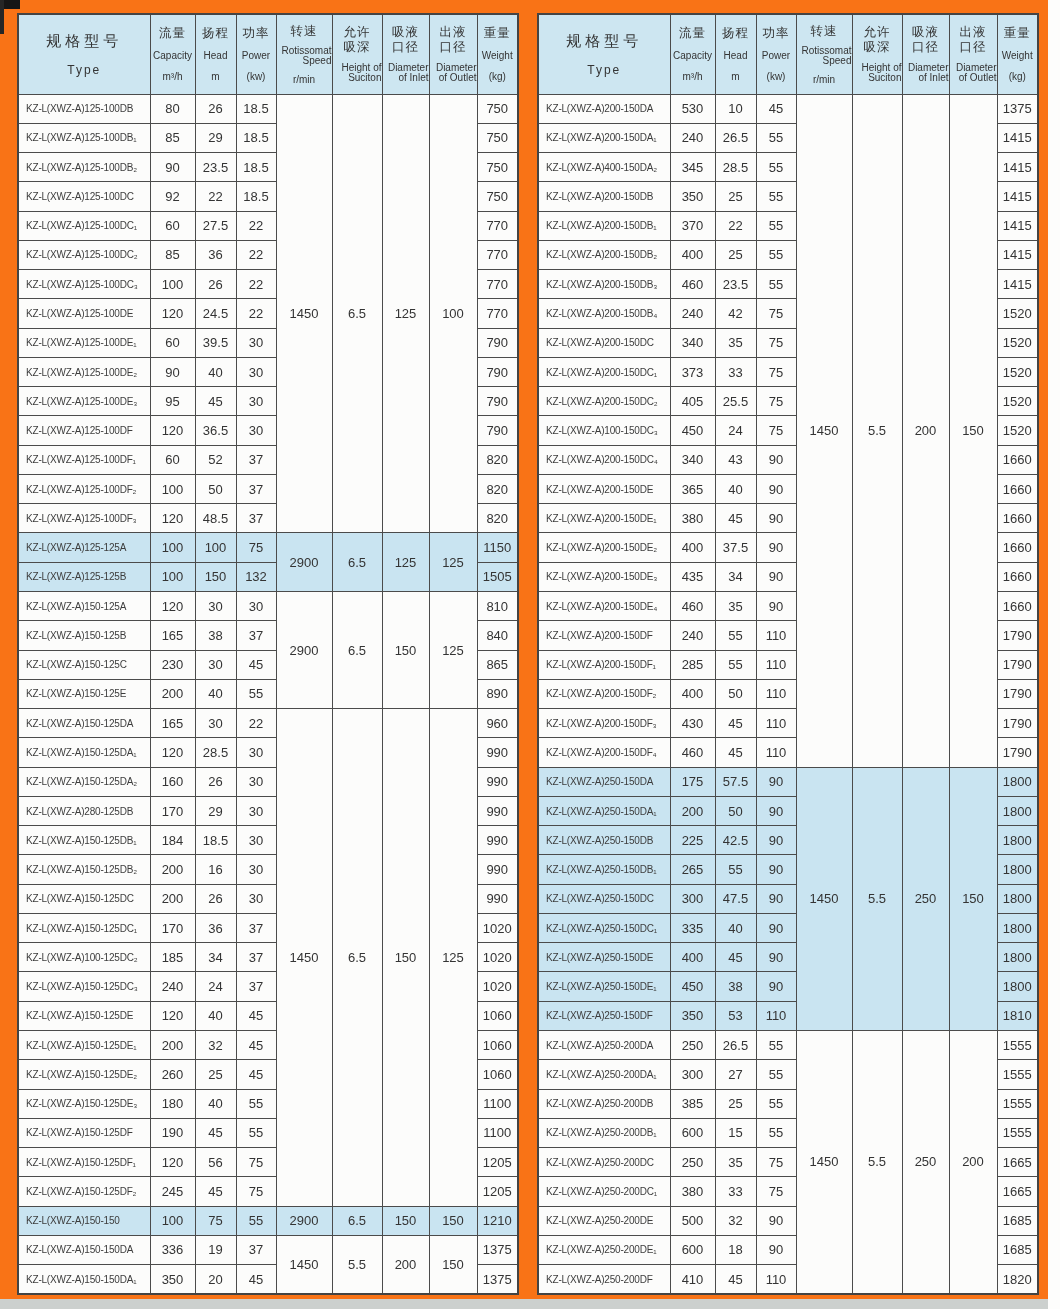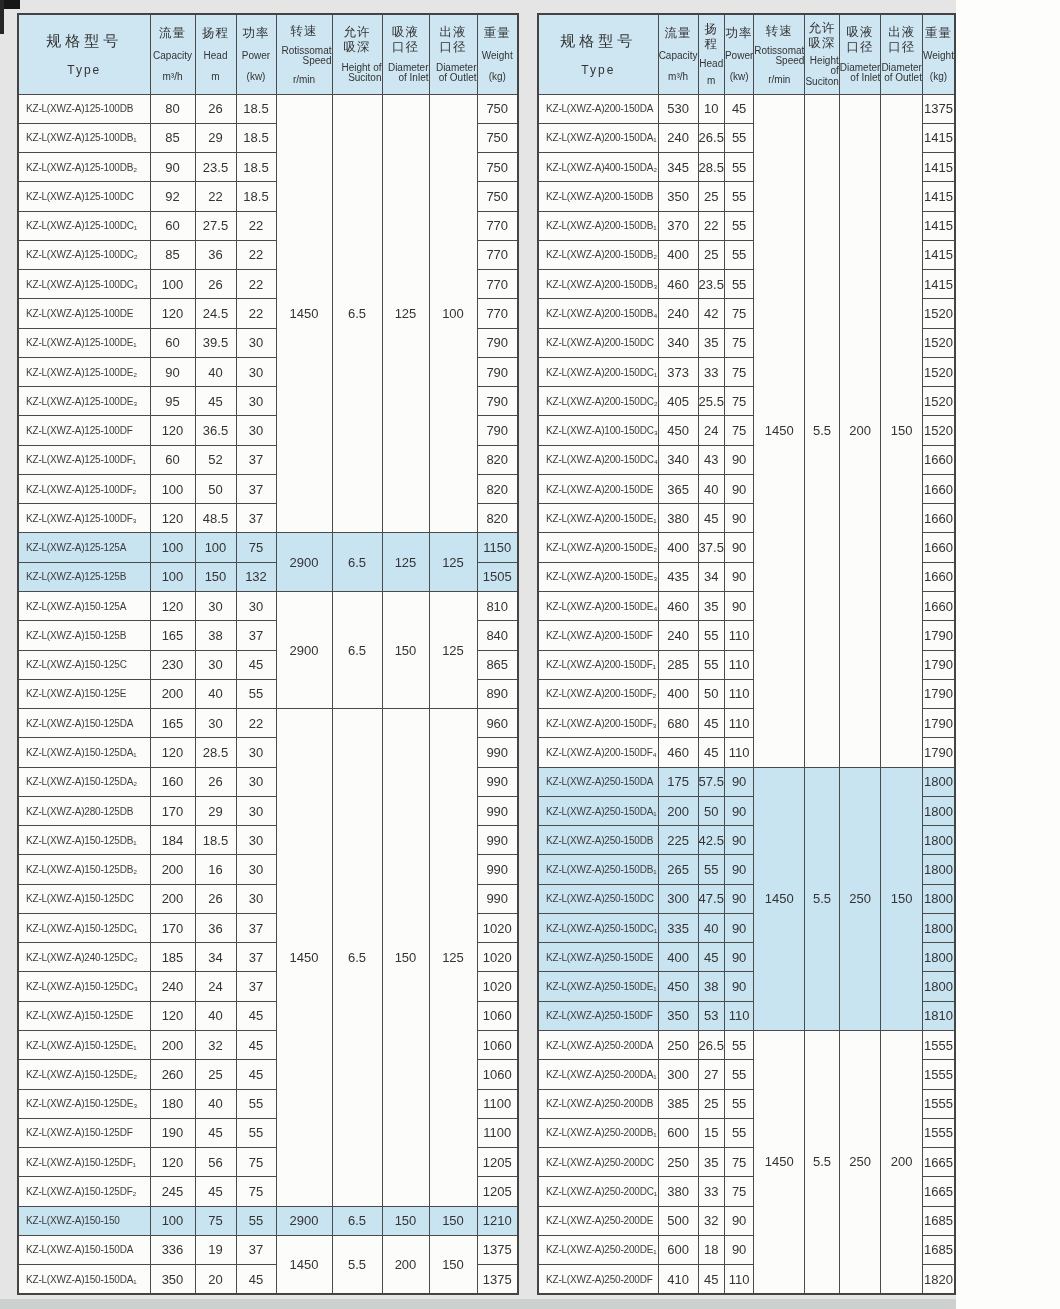--- a/index.html
+++ b/index.html
@@ -1,17 +1,17 @@
 <!DOCTYPE html>
 <html><head>
 <meta charset="utf-8">
 <style>
   html,body{margin:0;padding:0;}
   body{width:1060px;height:1309px;background:#fdfdfc;font-family:"Liberation Sans","DejaVu Sans",sans-serif;}
-  .page{position:relative;width:956px;height:1309px;overflow:hidden;background:#e5e5e5;}
+  .page{position:relative;width:1048px;height:1309px;overflow:hidden;background:#f97316;}
   .spec-table{position:absolute;border-collapse:collapse;table-layout:fixed;background:#fbfbfa;border:2px solid #444;}
   .spec-table.left{left:17px;top:13px;}
   .spec-table.right{left:537px;top:13px;}
   th,td{border:1px solid #4b4b4b;padding:0;margin:0;color:#343434;text-align:center;vertical-align:middle;overflow:hidden;}
   thead tr{height:80px;}
   tbody tr{height:29.27px;}
   th{background:#cde6f1;font-weight:normal;}
   .hwrap{height:76px;display:flex;flex-direction:column;justify-content:space-evenly;align-items:center;}
   .hz{font-size:12.5px;line-height:15px;white-space:pre-line;letter-spacing:1px;}
   .he{font-size:10px;line-height:10.5px;text-align:right;}
@@ -324,21 +324,21 @@
           <td class="num">990</td>
         </tr>
         <tr>
           <td class="type-cell">KZ-L(XWZ-A)150-125DC₁</td>
           <td class="num">170</td>
           <td class="num">36</td>
           <td class="num">37</td>
           <td class="num">1020</td>
         </tr>
         <tr>
-          <td class="type-cell">KZ-L(XWZ-A)240-125DC₂</td>
+          <td class="type-cell">KZ-L(XWZ-A)100-125DC₂</td>
           <td class="num">185</td>
           <td class="num">34</td>
           <td class="num">37</td>
           <td class="num">1020</td>
         </tr>
         <tr>
           <td class="type-cell">KZ-L(XWZ-A)150-125DC₃</td>
           <td class="num">240</td>
           <td class="num">24</td>
           <td class="num">37</td>
@@ -649,21 +649,21 @@
         </tr>
         <tr>
           <td class="type-cell">KZ-L(XWZ-A)200-150DF₂</td>
           <td class="num">400</td>
           <td class="num">50</td>
           <td class="num">110</td>
           <td class="num">1790</td>
         </tr>
         <tr>
           <td class="type-cell">KZ-L(XWZ-A)200-150DF₃</td>
-          <td class="num">680</td>
+          <td class="num">430</td>
           <td class="num">45</td>
           <td class="num">110</td>
           <td class="num">1790</td>
         </tr>
         <tr>
           <td class="type-cell">KZ-L(XWZ-A)200-150DF₄</td>
           <td class="num">460</td>
           <td class="num">45</td>
           <td class="num">110</td>
           <td class="num">1790</td>

